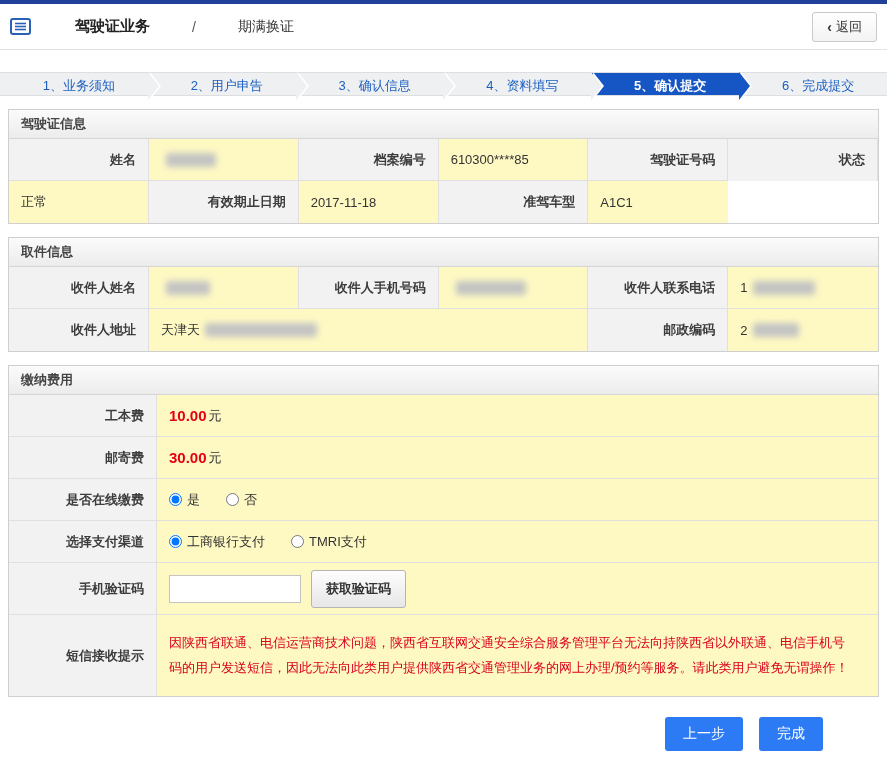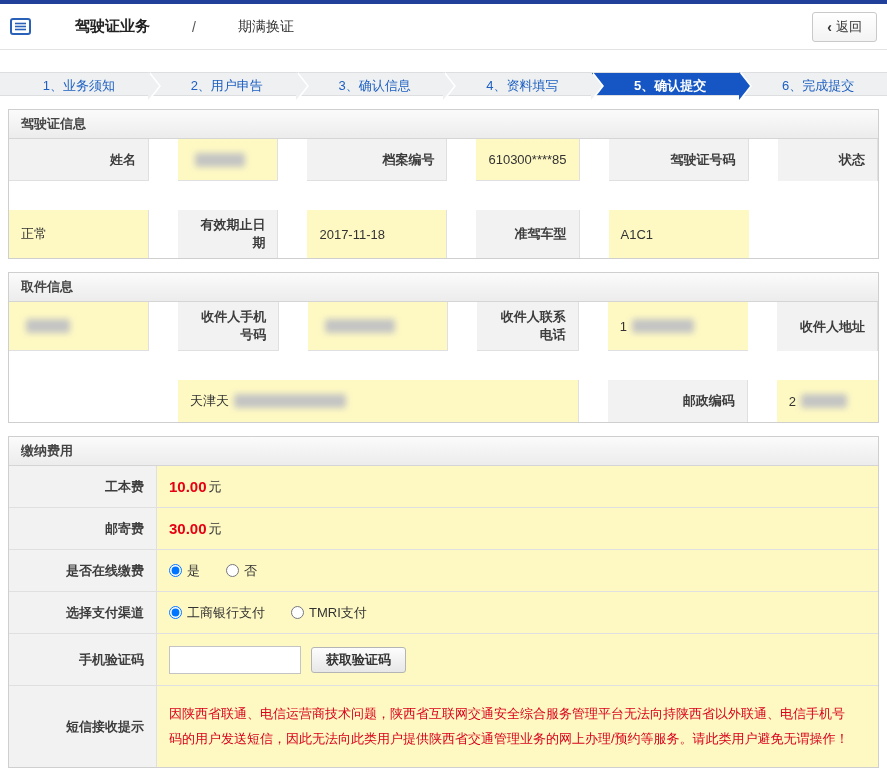--- a/index.html
+++ b/index.html
@@ -37,39 +37,39 @@
     border-left:11px solid #eef0f1; z-index:2; }
   .step:nth-child(1){z-index:6}.step:nth-child(2){z-index:5}.step:nth-child(3){z-index:4}
   .step:nth-child(4){z-index:3}.step:nth-child(5){z-index:2}.step:nth-child(6){z-index:1}
   .step.active { background:#1556c4; color:#fff; font-weight:bold; }
   .step.active::after { border-left-color:#1556c4; }
   
   .panel { margin:13px 8px 0; border:1px solid #cfcfcf; background:#fff; }
   .panel-head { height:29px; line-height:28px; padding-left:12px; font-weight:bold;
     color:#444; background:linear-gradient(#fbfbfb,#ececec); border-bottom:1px solid #d5d5d5; }
   .grid { display:grid; }
-  .grid-6 { grid-template-columns:140px 1fr 140px 1fr 140px 1fr;gap:29px; }
+  .grid-6 { grid-template-columns:140px 1fr 140px 1fr 140px 1fr; }
   .grid-2 { grid-template-columns:148px 1fr; }
   .cell { min-height:42px; display:flex; align-items:center;
     border-bottom:1px solid #e0e0e0; border-right:1px solid #e0e0e0; padding:6px 12px; }
   .cell.last-col { border-right:none; }
   .cell.last-row { border-bottom:none; }
   .lbl { background:#f2f2f2; justify-content:flex-end; font-weight:bold; color:#3c3c3c; text-align:right; }
   .val { background:#fef9c3; color:#333; }
   .span-mid { grid-column:2 / 5; }
   .blur { display:inline-block; height:14px; background:#c4c4c4; filter:blur(3px);
     border-radius:2px; vertical-align:middle; margin-left:5px; }
   
   .amount { color:#e60012; font-weight:bold; font-size:15px; }
   .unit { color:#333; margin-left:2px; }
   .radio-opt { display:inline-flex; align-items:center; gap:5px; margin-right:26px; cursor:pointer; }
   .radio-opt input { width:13px; height:13px; }
   .captcha-input { width:132px; height:28px; border:1px solid #c4c4c4; padding:0 6px;
     font-size:13px; font-family:inherit; }
-  .captcha-btn { margin-left:10px; height:26px; padding:0 14px; font-size:13px; font-weight:bold;
+  .captcha-btn { margin-left:10px; height:38px; padding:0 14px; font-size:13px; font-weight:bold;
     color:#333; background:linear-gradient(#fdfdfd,#e7e7e7); border:1px solid #b4b4b4;
     border-radius:3px; cursor:pointer; font-family:inherit; }
   .notice { color:#d9001b; line-height:1.9; padding:10px 16px 10px 0; }
   
   .footer { display:flex; justify-content:flex-end; gap:16px; margin:20px 64px 28px 0; }
   .btn-blue { background:#2d7bf4; color:#fff; border:none; border-radius:3px;
     padding:8px 18px; font-size:14px; cursor:pointer; font-family:inherit; }
 </style>
 </head>
 <body>
@@ -132,20 +132,21 @@
       <span>A1C1</span>
     </div>
   </div>
 </section>
 
 <section class="panel">
   <div class="panel-head">
     <span>取件信息</span>
   </div>
   <div class="grid grid-6">
+    <div class="cell lbl">收件人姓名</div>
     <div class="cell val">
       <span></span>
       <span class="blur" style="width:44px"></span>
     </div>
     <div class="cell lbl">收件人手机号码</div>
     <div class="cell val">
       <span></span>
       <span class="blur" style="width:70px"></span>
     </div>
     <div class="cell lbl">收件人联系电话</div>

